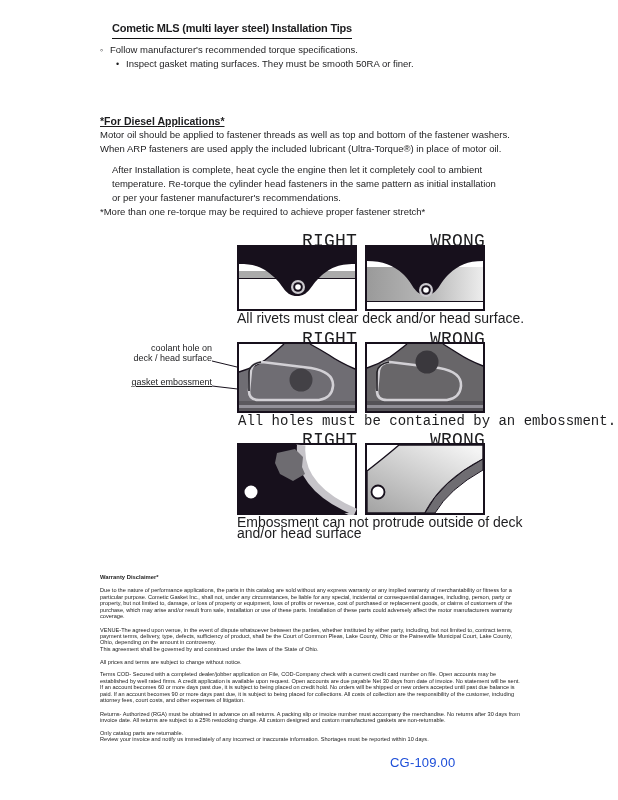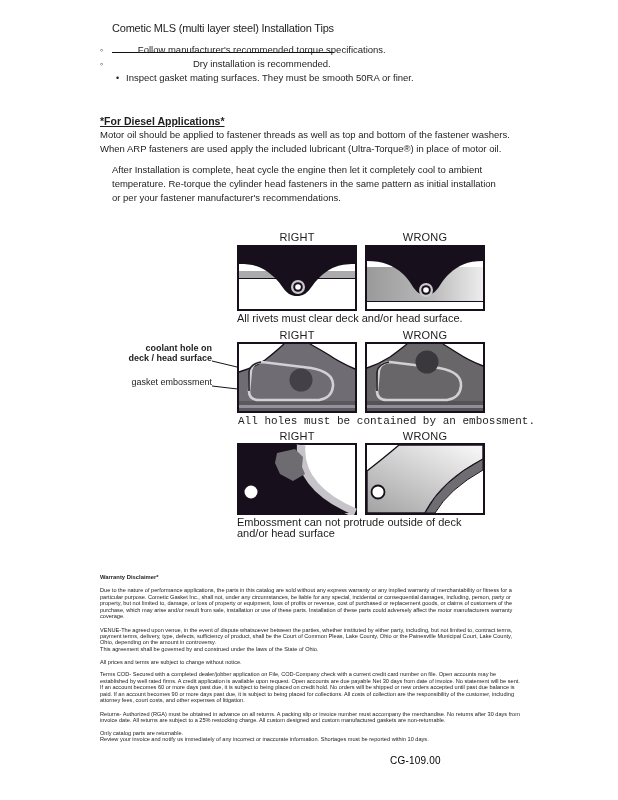--- a/index.html
+++ b/index.html
@@ -2,64 +2,64 @@
 <html><head>
 <meta charset="utf-8">
 <style>
   html,body{margin:0;padding:0;background:#e8e8e8;}
   .page{
     position:relative;width:618px;height:800px;background:#ffffff;
     font-family:"Liberation Sans",sans-serif;color:#1d1d1f;overflow:hidden;
   }
   .abs{position:absolute;}
   .title{
-    left:112px;top:22px;font-size:11px;font-weight:normal;letter-spacing:-0.2px;
-    border-bottom:1.5px solid #111;padding-bottom:18px;white-space:nowrap;
+    left:112px;top:22px;font-size:11px;font-weight:bold;letter-spacing:-0.2px;
+    border-bottom:1.5px solid #111;padding-bottom:4px;white-space:nowrap;
   }
   .tips{left:100px;top:43px;font-size:9.5px;line-height:14px;white-space:nowrap;}
-  .tip{position:relative;padding-left:10px;text-align:center;}
+  .tip{position:relative;padding-left:10px;}
   .tip::before{content:"◦";position:absolute;left:0;top:0;font-size:9px;}
   .tip.sub{margin-left:16px;}
   .tip.sub::before{content:"•";}
   .diesel-heading{left:100px;top:115px;font-size:10.5px;font-weight:bold;text-decoration:underline;}
   .para{left:100px;width:435px;font-size:9.5px;line-height:14px;white-space:pre-line;}
   .p1{top:128px;}
   .p2{top:163px;margin-left:12px;}
   .note{top:205px;}
-  .rw-label{font-size:11px;letter-spacing:0.2px;width:120px;text-align:center;}
-  .caption{font-size:11px;line-height:10.5px;white-space:pre-line;}
+  .rw-label{font-size:18px;letter-spacing:0.2px;width:120px;text-align:right;font-family:Liberation Mono, monospace;}
+  .caption{font-size:14px;line-height:10.5px;white-space:pre-line;}
   .diagram{width:120px;display:block;}
   .ptr-label{left:100px;width:112px;text-align:right;font-size:9px;line-height:10px;white-space:pre-line;}
   .warranty{
     left:100px;top:574px;width:525px;font-size:7px;line-height:8.1px;
     transform:scale(0.8);transform-origin:top left;color:#222;
   }
   .warranty h2{font-size:7.3px;margin:0 0 9px 0;font-weight:bold;}
   .warranty p{margin:0 0 8px 0;white-space:pre-line;}
-  .docnum{left:390px;top:755px;font-size:10px;color:#000000;letter-spacing:0.2px;}
+  .docnum{left:390px;top:755px;font-size:13px;color:#1d4ed8;letter-spacing:0.2px;}
 </style>
 </head>
 <body>
 
 <div class="page">
 
   <div class="abs title">Cometic MLS (multi layer steel) Installation Tips</div>
 
   <div class="abs tips">
     <div class="tip">Follow manufacturer's recommended torque specifications.</div>
-    <div class="tip">Dry installation is recommended.</div>
     <div class="tip sub">Inspect gasket mating surfaces.  They must be smooth 50RA or finer.</div>
   </div>
 
   <div class="abs diesel-heading">*For Diesel Applications*</div>
   <div class="abs para p1">Motor oil should be applied to fastener threads as well as top and bottom of the fastener washers.
 When ARP fasteners are used apply the included lubricant (Ultra-Torque®) in place of motor oil.</div>
   <div class="abs para p2">After Installation is complete, heat cycle the engine then let it completely cool to ambient
 temperature. Re-torque the cylinder head fasteners in the same pattern as initial installation
 or per your fastener manufacturer's recommendations.</div>
+  <div class="abs para note">*More than one re-torque may be required to achieve proper fastener stretch*</div>
 
   <div class="abs rw-label" style="left:237px;top:231px;">RIGHT</div>
   <div class="abs rw-label" style="left:365px;top:231px;">WRONG</div>
 
   <svg class="abs diagram" style="left:237px;top:245px;" width="120" height="66" viewBox="0 0 120 66">
     <rect x="1" y="1" width="118" height="64" fill="#ffffff" stroke="#17101c" stroke-width="2"></rect>
     <rect x="2" y="26" width="116" height="8" fill="#ababab"></rect>
     <line x1="2" y1="33.5" x2="118" y2="33.5" stroke="#17101c" stroke-width="1"></line>
     <rect x="2" y="34" width="116" height="30" fill="#ffffff"></rect>
     <path d="M2,2 H118 V19 C100,19 93,23 83,32 C73,41 72,51 60,51 C48,51 47,41 37,32 C27,23 20,19 2,19 Z" fill="#17101c"></path>
@@ -84,23 +84,23 @@
     <circle cx="61" cy="45" r="7" fill="#cbc9ce"></circle>
     <circle cx="61" cy="45" r="4.8" fill="#17101c"></circle>
     <circle cx="61" cy="45" r="2.8" fill="#ffffff"></circle>
   </svg>
 
   <div class="abs caption" style="left:237px;top:313px;">All rivets must clear deck and/or head surface.</div>
 
   <div class="abs rw-label" style="left:237px;top:329px;">RIGHT</div>
   <div class="abs rw-label" style="left:365px;top:329px;">WRONG</div>
 
-  <div class="abs ptr-label" style="top:343px;font-weight:bold;">coolant hole on
+  <div class="abs ptr-label" style="top:343px;">coolant hole on
 deck / head surface</div>
-  <div class="abs ptr-label" style="top:377px;">gasket embossment</div>
+  <div class="abs ptr-label" style="top:377px;text-decoration:underline;">gasket embossment</div>
 
   <svg class="abs" style="left:208px;top:356px;" width="90" height="40" viewBox="0 0 90 40">
     <line x1="4" y1="5" x2="83" y2="24" stroke="#17101c" stroke-width="1"></line>
     <line x1="4" y1="30" x2="55" y2="36" stroke="#17101c" stroke-width="1"></line>
   </svg>
 
   <svg class="abs diagram" style="left:237px;top:342px;" width="120" height="71" viewBox="0 0 120 71">
     <rect x="1" y="1" width="118" height="69" fill="#6f6d73" stroke="#17101c" stroke-width="2"></rect>
     <path d="M2,2 L47,2 Q36,12 28,18 Q16,26 2,30 Z" fill="#ffffff"></path>
     <path d="M47,2 Q36,12 28,18 Q16,26 2,30" fill="none" stroke="#17101c" stroke-width="1.4"></path>

